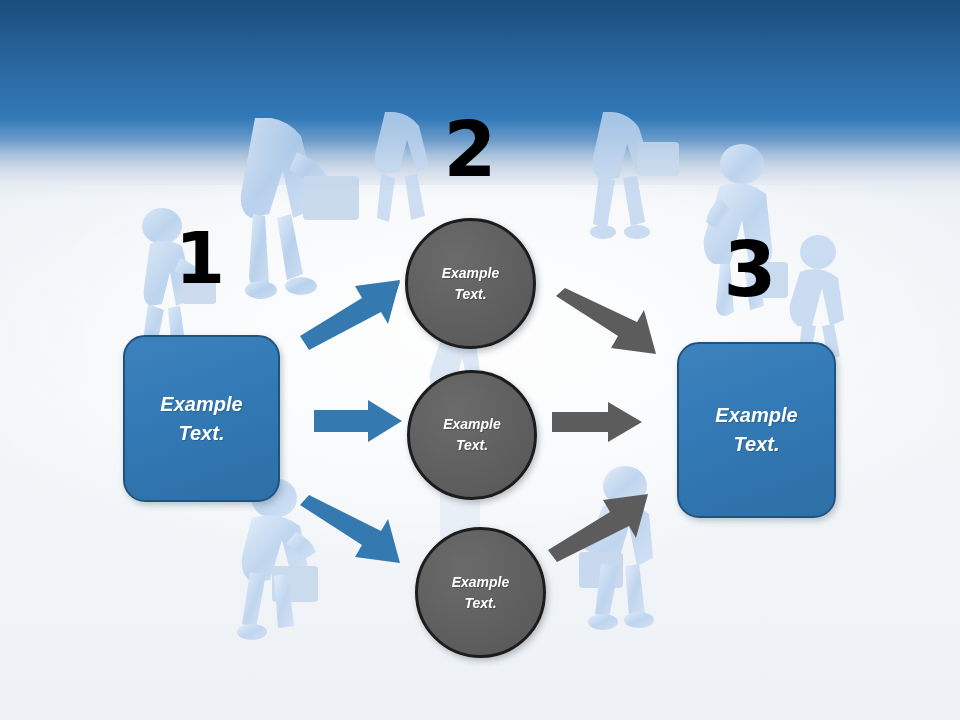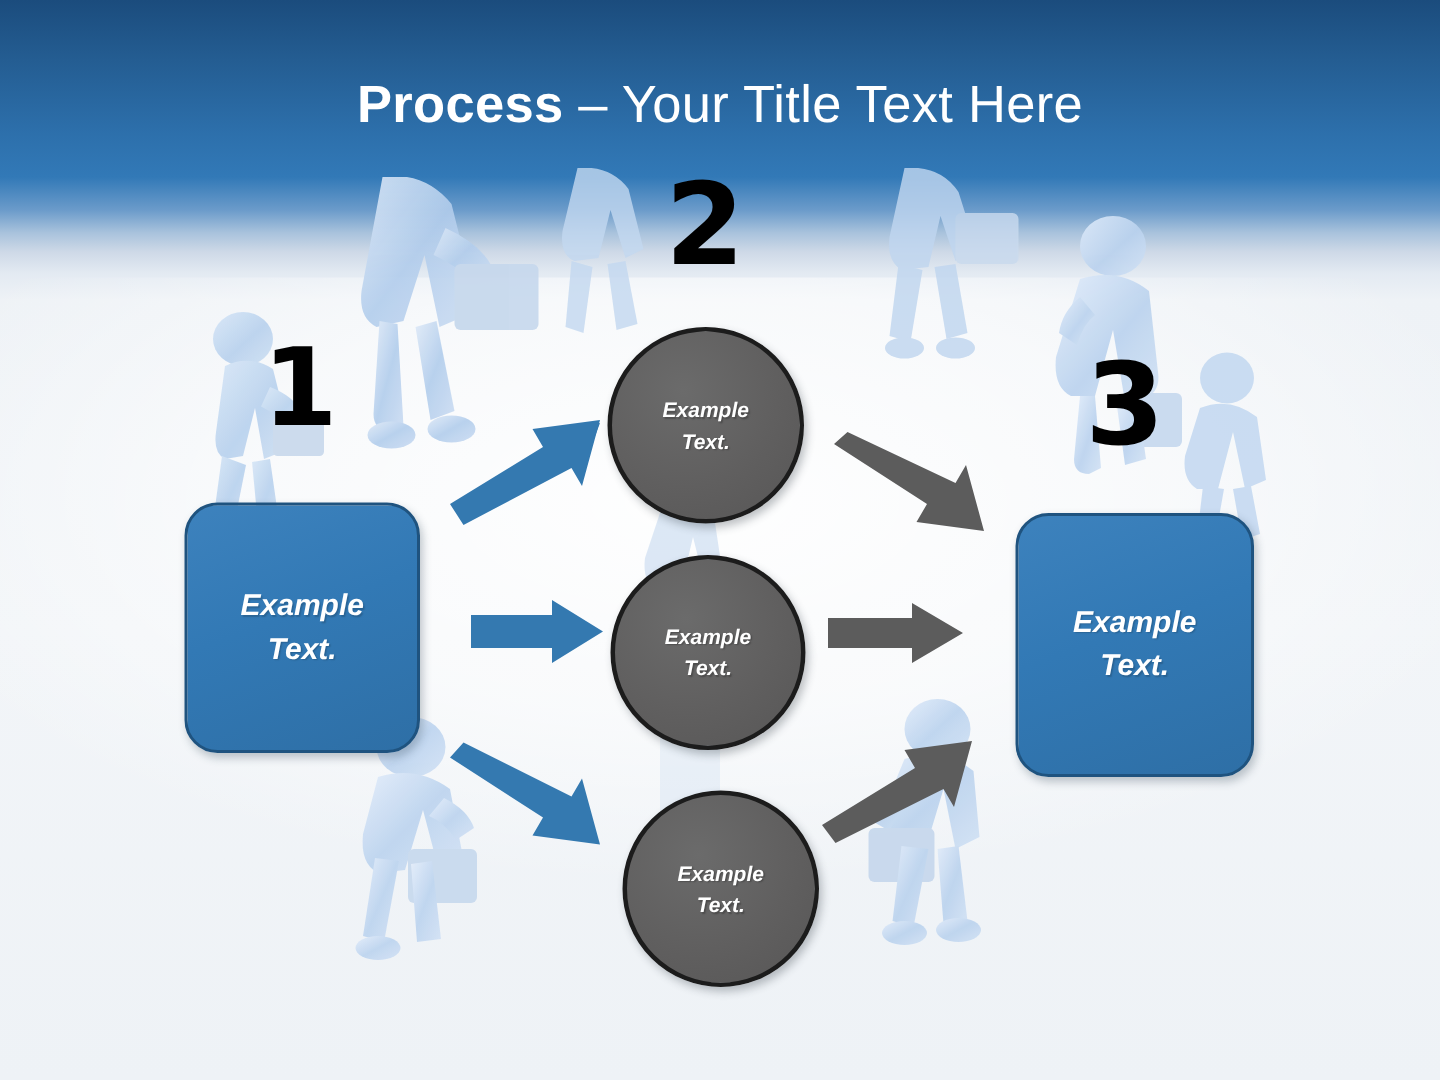--- a/index.html
+++ b/index.html
@@ -285,23 +285,20 @@
     <svg width="120" height="340" viewBox="0 0 120 340">
       <g fill="#cfdff2" opacity="0.7">
         <path d="M44 0 q22 -2 32 14 l6 40 -12 6 -8 -32 -8 34 -16 2 q-10 -6 -8 -22z"></path>
         <rect x="40" y="70" width="40" height="200" rx="6" opacity="0.5"></rect>
         <ellipse cx="48" cy="300" rx="14" ry="8"></ellipse>
         <ellipse cx="78" cy="298" rx="14" ry="8"></ellipse>
       </g>
     </svg>
   </div>
 
-  <div class="title">
-    <span class="t-bold">Process</span><span class="t-norm"> – Your Title Text Here</span>
-  </div>
 
   <div class="step-num num-1">1</div>
   <div class="step-num num-2">2</div>
   <div class="step-num num-3">3</div>
 
   <div class="blue-box box-left">
     <div class="label">Example
 Text.</div>
   </div>
 

